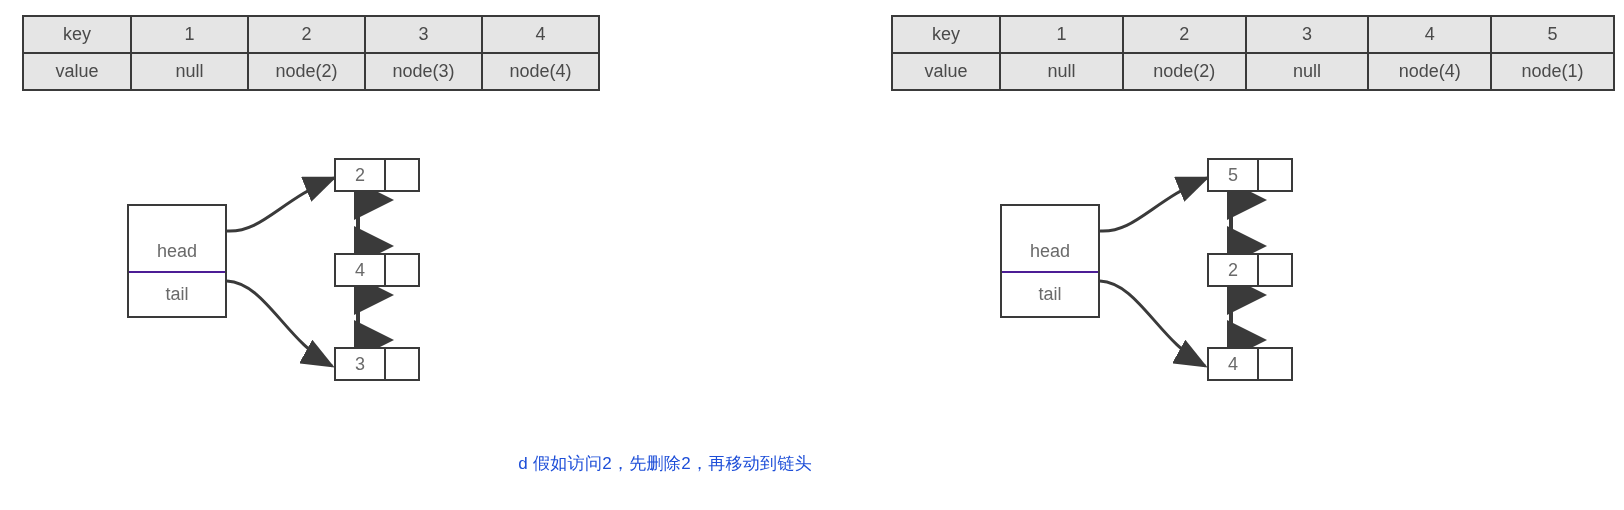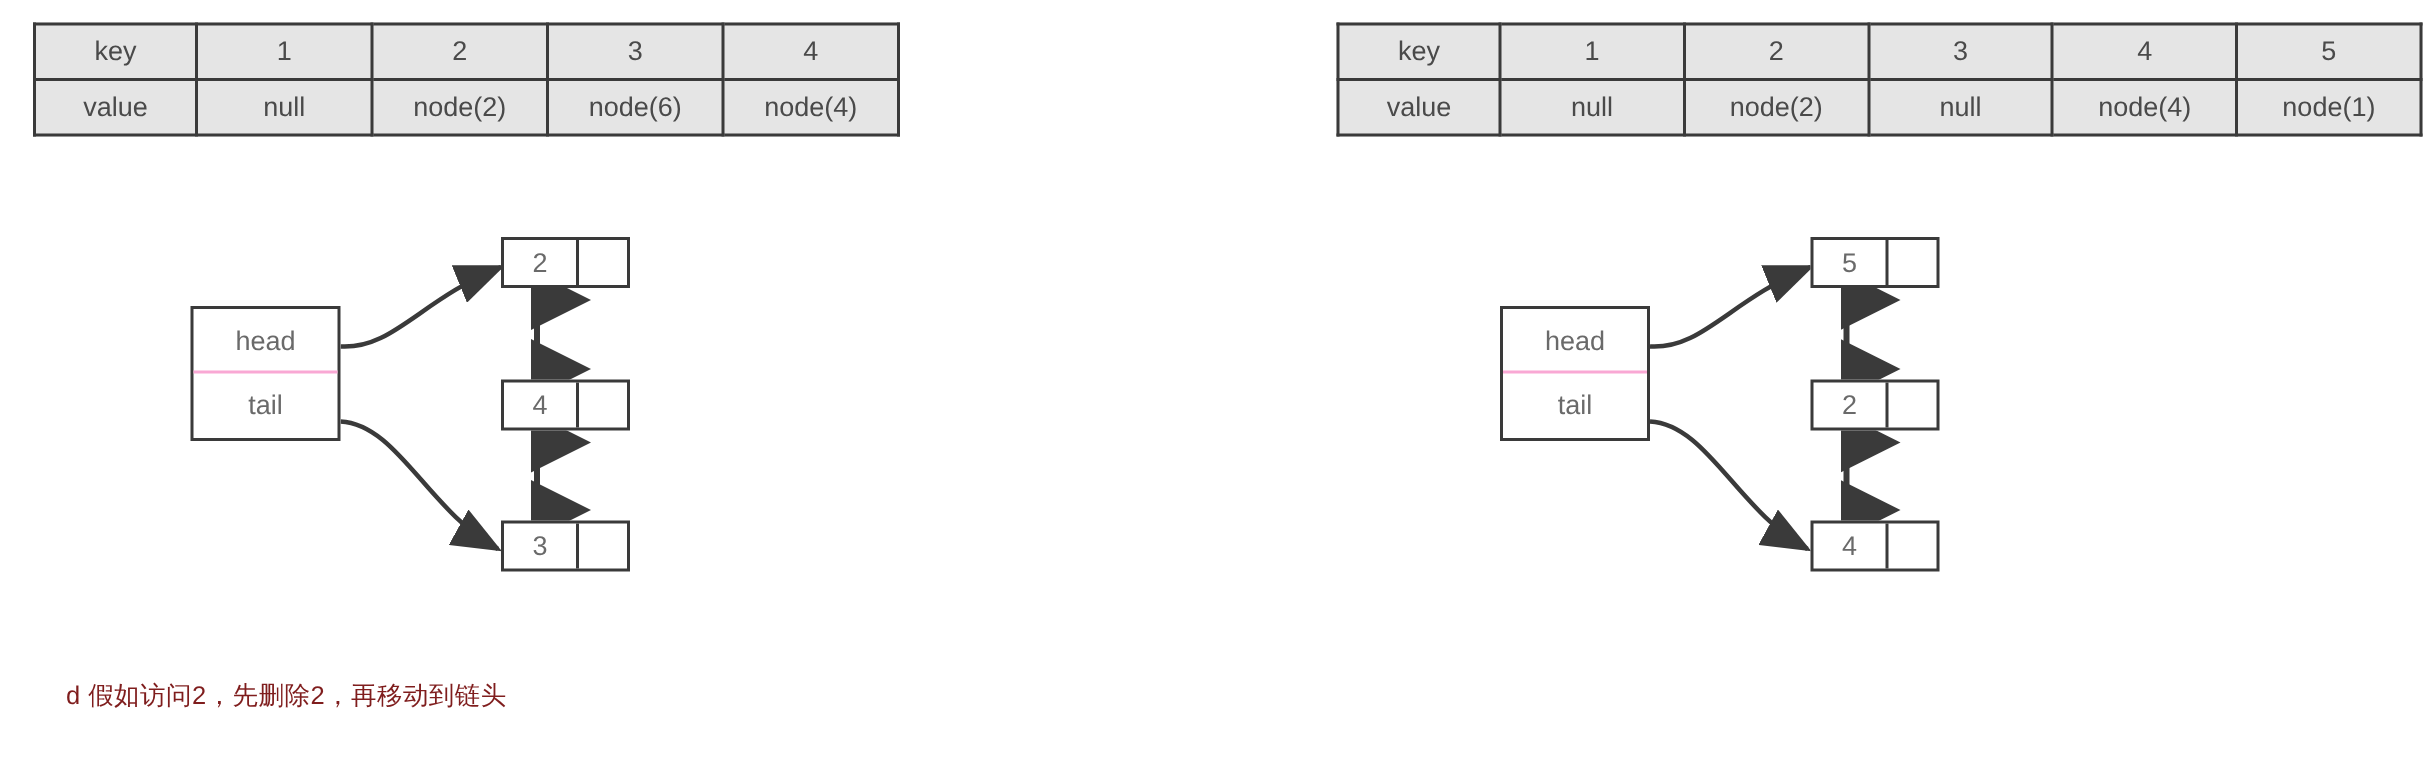--- a/index.html
+++ b/index.html
@@ -72,21 +72,21 @@
     box-sizing: border-box;
   }
   .ht-row {
     height: 43px;
     line-height: 43px;
     text-align: center;
     font-size: 18px;
     color: #6a6a6a;
     box-sizing: border-box;
   }
-  .ht-row.top { border-bottom: 2px solid #f9a8d4; }
+  .ht-row.top { border-bottom: 2px solid #4c1d95; margin-top: 24px; }
 
   .node-box {
     position: absolute;
     width: 86px;
     height: 34px;
     border: 2px solid #3a3a3a;
     background: #fff;
     box-sizing: border-box;
     display: flex;
   }
@@ -102,46 +102,45 @@
   .node-next {
     flex: 1 1 auto;
     box-sizing: border-box;
   }
 
   
   .caption {
     position: absolute;
     top: 452px;
     width: 812px;
-    text-align: left;
+    text-align: right;
     font-size: 17px;
-    color: #7f1d1d;
+    color: #1d4ed8;
     letter-spacing: 0.3px;
-    margin-left: 44px;
   }
 </style>
 </head>
 <body>
 
 <div class="panel" id="panel-left">
 
   <table class="hash-table" id="table-left">
     <tbody>
         <tr>
       <td class="label-cell">key</td>
       <td>1</td>
       <td>2</td>
       <td>3</td>
       <td>4</td>
     </tr>
     <tr>
       <td class="label-cell">value</td>
       <td>null</td>
       <td>node(2)</td>
-      <td>node(6)</td>
+      <td>node(3)</td>
       <td>node(4)</td>
     </tr>
   </tbody>
     </table>
 
   <div class="diagram">
     <svg viewBox="0 0 812 420" xmlns="http://www.w3.org/2000/svg">
       <defs>
         <marker id="arrL" markerWidth="11" markerHeight="9" refX="10" refY="4.5" orient="auto">
           <path d="M0,0 L11,4.5 L0,9 Z" fill="#3a3a3a"></path>

